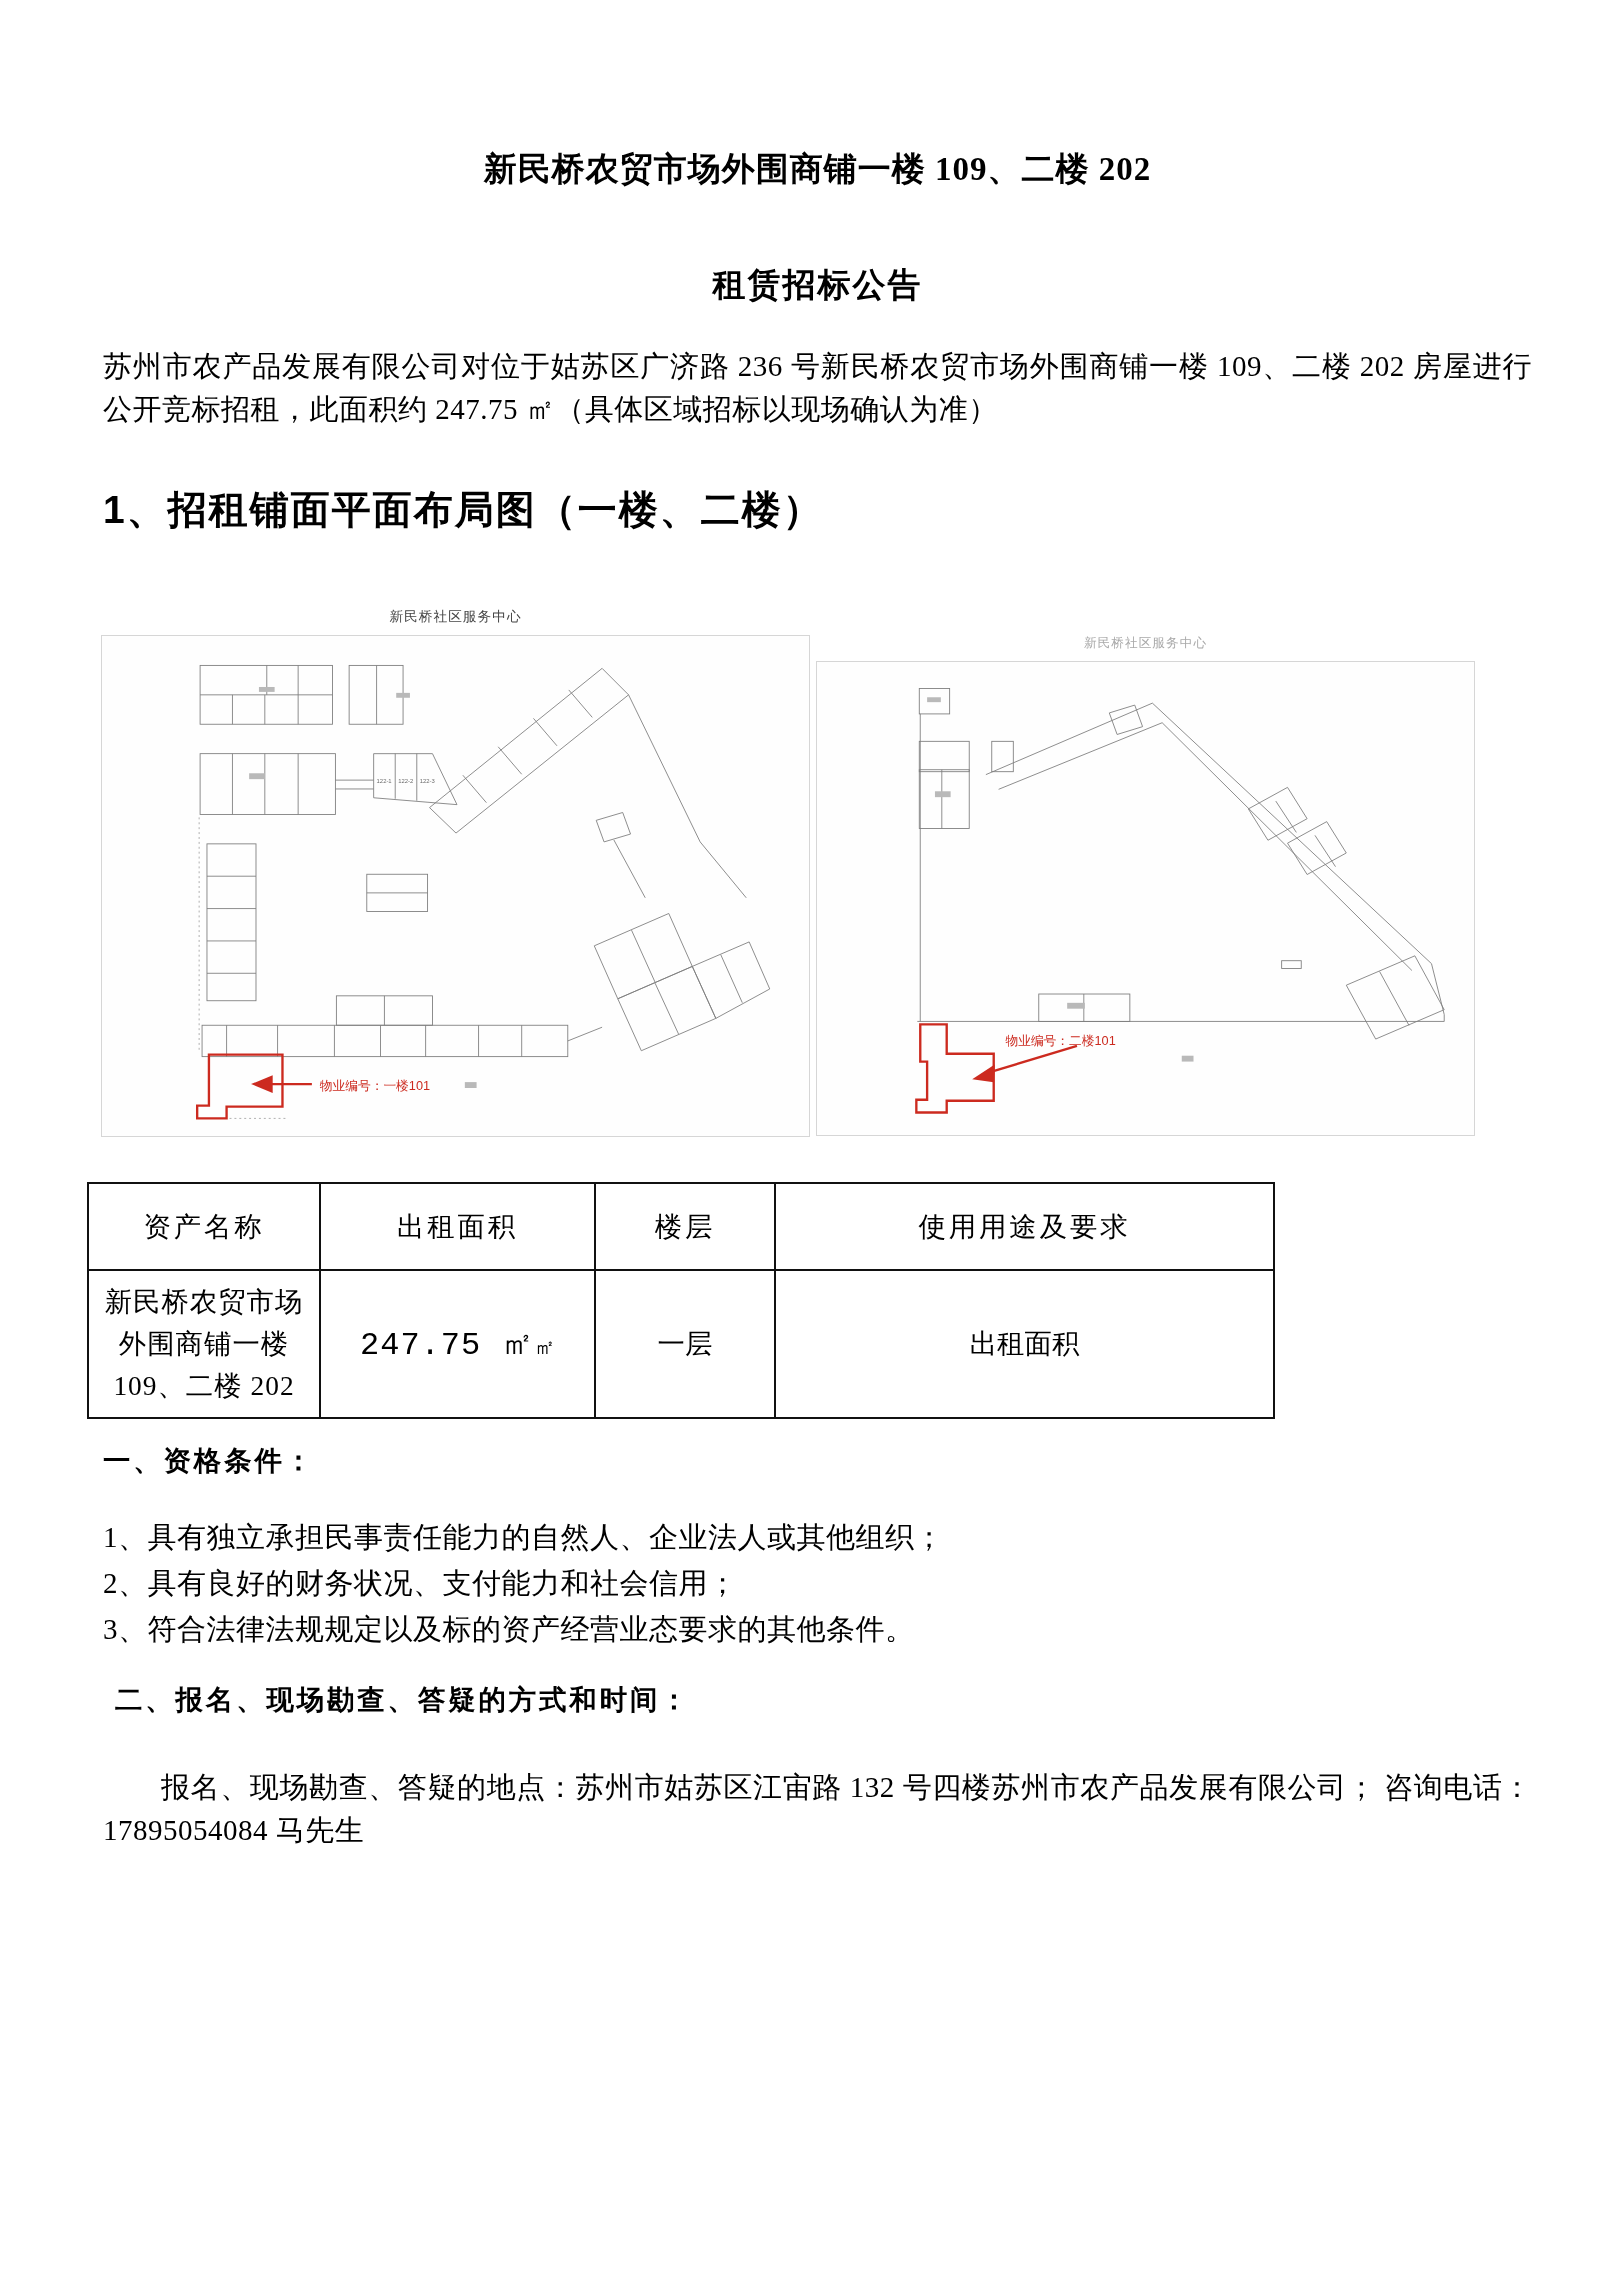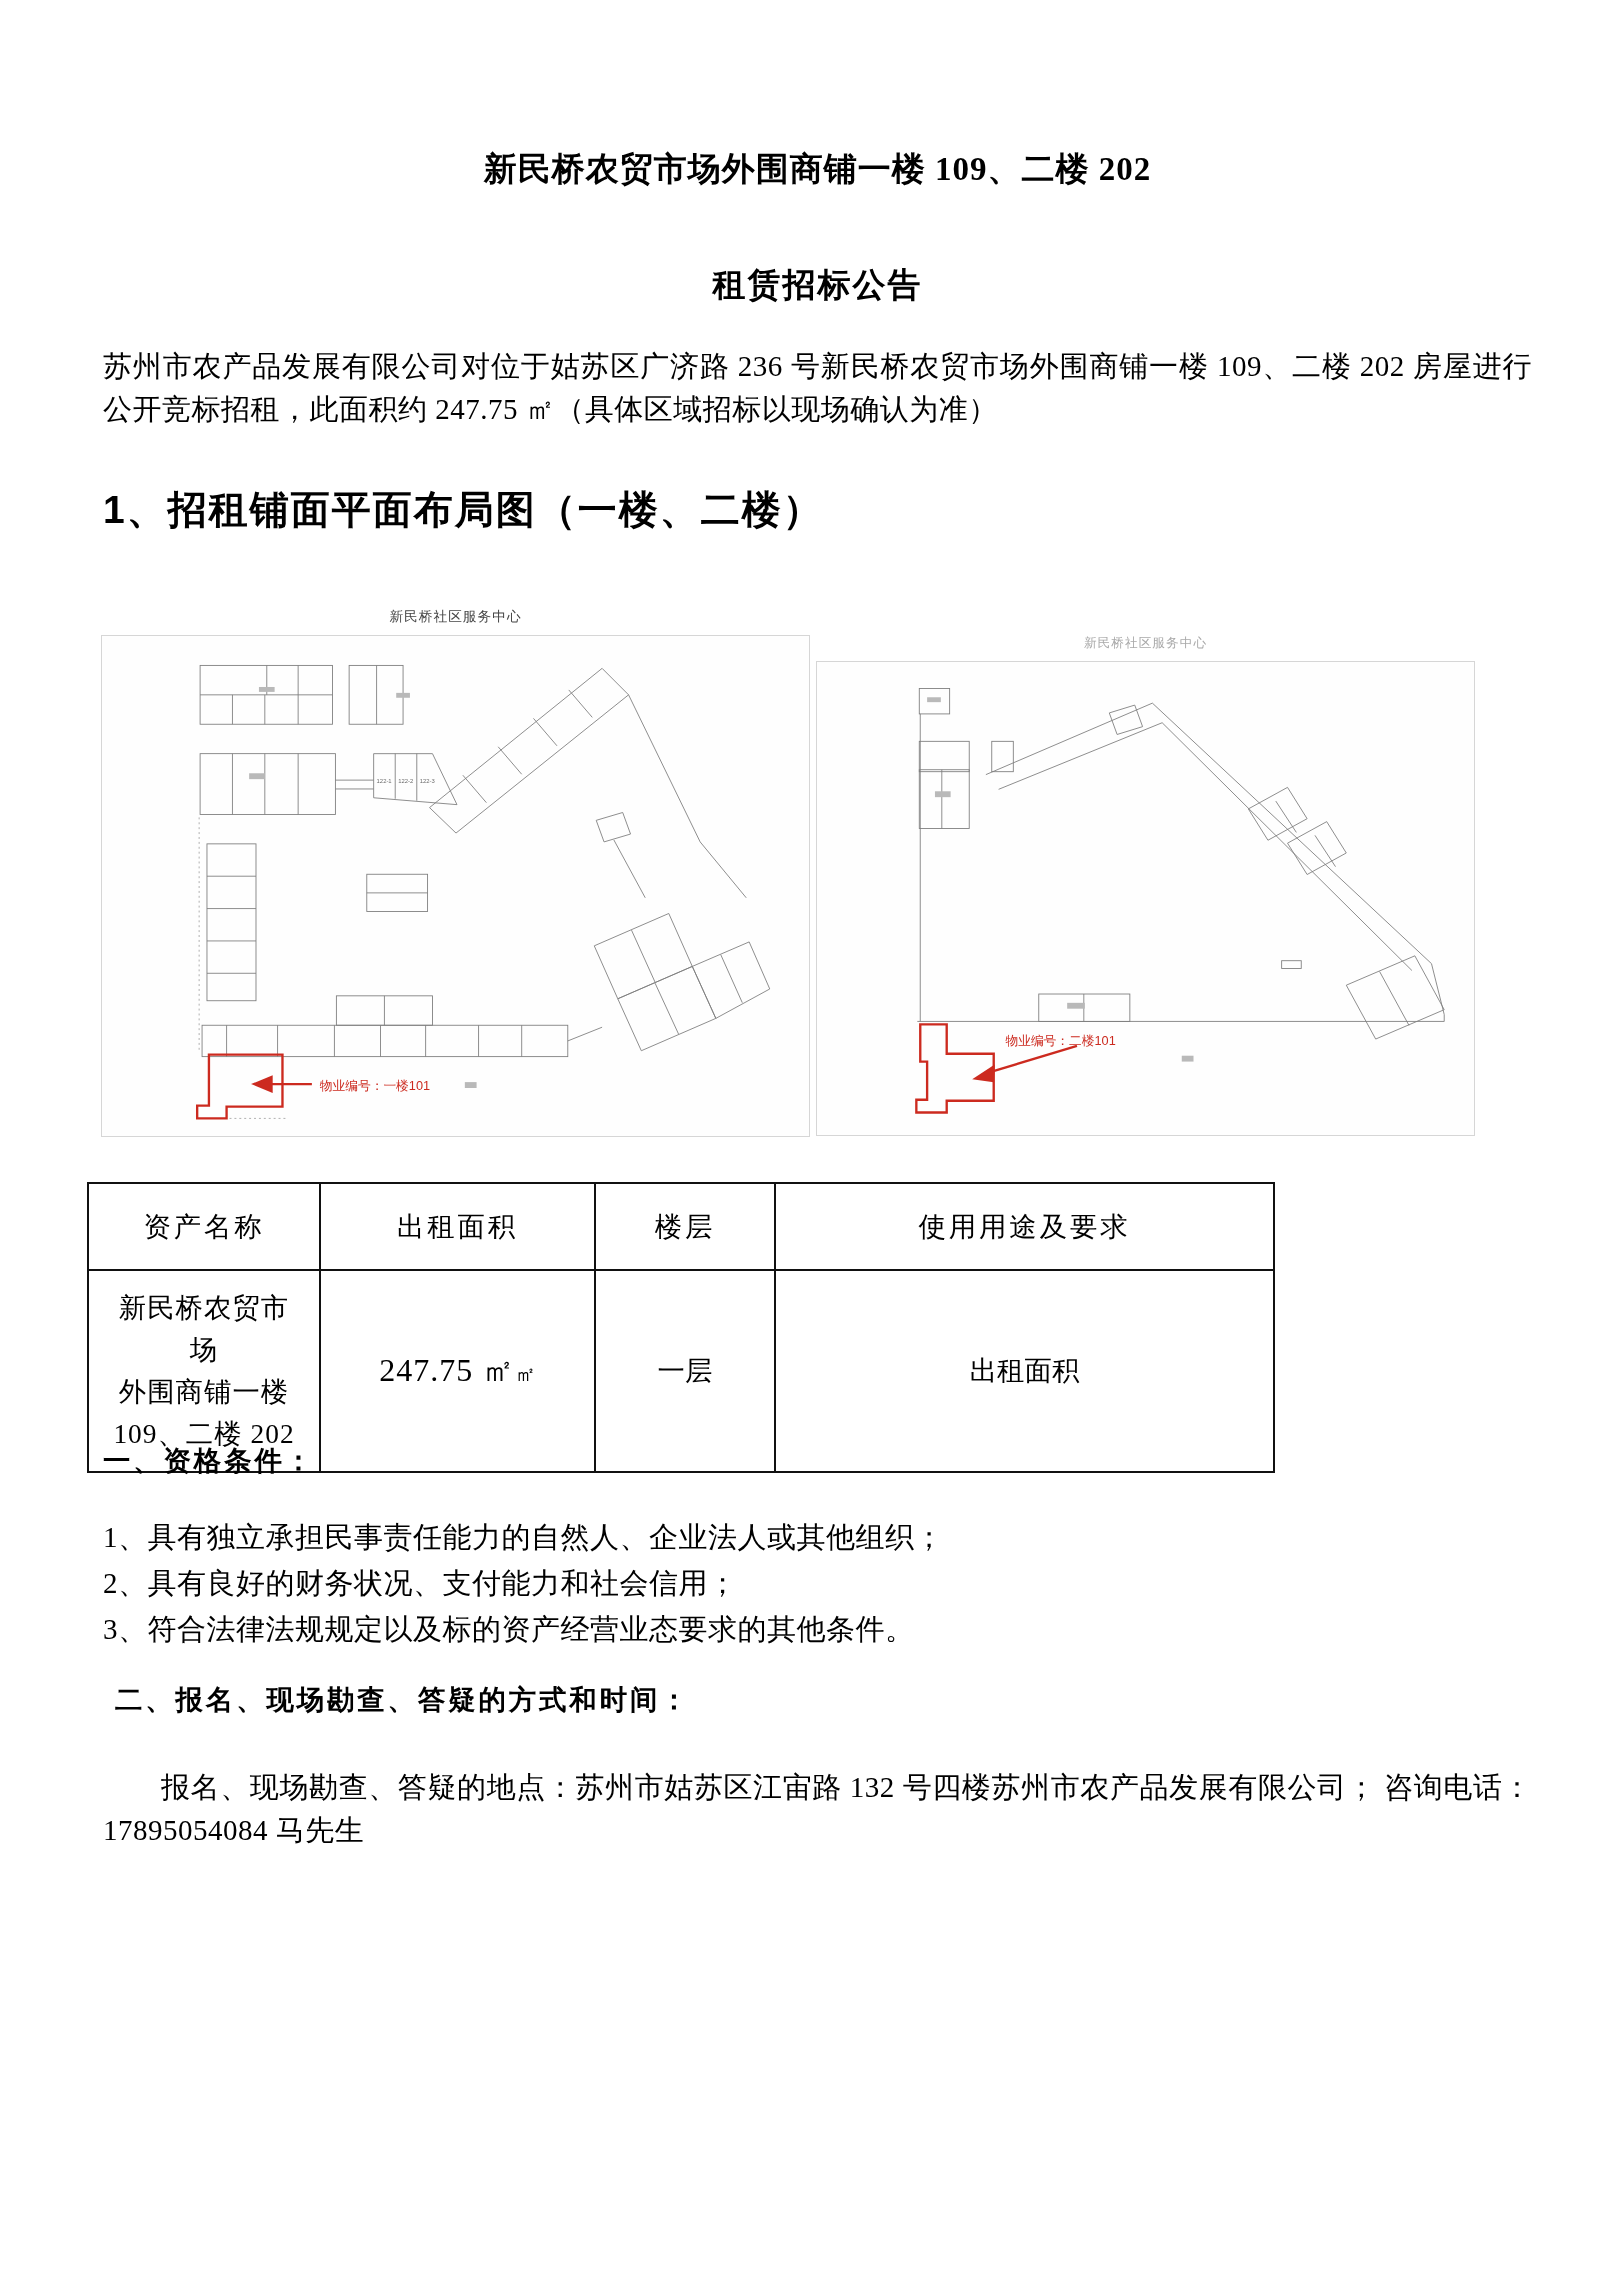--- a/index.html
+++ b/index.html
@@ -27,25 +27,25 @@
   #plan1 .plan-caption { font-size:13.7px; color:#454545; height:29px; line-height:21.6px; letter-spacing:1px;}
   #plan1 .plan-box { width:709px; height:502px; }
   #plan2 { left:816px; top:633px; width:659px; }
   #plan2 .plan-caption { font-size:12.7px; color:#a9a9a9; height:28px; line-height:21.6px; letter-spacing:1px;}
   #plan2 .plan-box { width:659px; height:475px; }
   svg { display:block; }
 
   table.asset { position:absolute; top:1182px; left:87px; border-collapse:collapse;
     table-layout:fixed; font-size:27.4px; text-align:center; }
   table.asset td, table.asset th { border:2px solid #111; font-weight:normal;
-    vertical-align:middle; padding:16px; }
+    vertical-align:middle; padding:10px; }
   tr.head { height:87px; letter-spacing:2.9px; }
   tr.bodyrow { height:125px; }
   .name-line { line-height:42px; letter-spacing:1px; }
-  .area-main { font-size:32px; letter-spacing:1px; }
+  .area-main { font-size:32px; letter-spacing:1px;font-family:Liberation Mono, monospace; }
   .area-small { font-size:20.6px; }
 
   .qual-heading { top:1443px; left:88px; font-size:27.4px; letter-spacing:2.9px; }
   .qual-items { top:1514px; left:88px; width:1444px; font-size:29px; line-height:46px; letter-spacing:0.5px; }
   .reg-heading { top:1682px; left:100px; font-size:27.4px; letter-spacing:2.9px; }
   .reg-body { top:1766px; left:88px; width:1444px; font-size:29px; line-height:43px;
     text-indent:2em; text-align:justify; letter-spacing:0.5px; }
 
   .walls { stroke:#7e7e7e; stroke-width:0.9; fill:none; }
   .dotted { stroke:#9a9a9a; stroke-width:0.8; fill:none; stroke-dasharray:2,3; }

